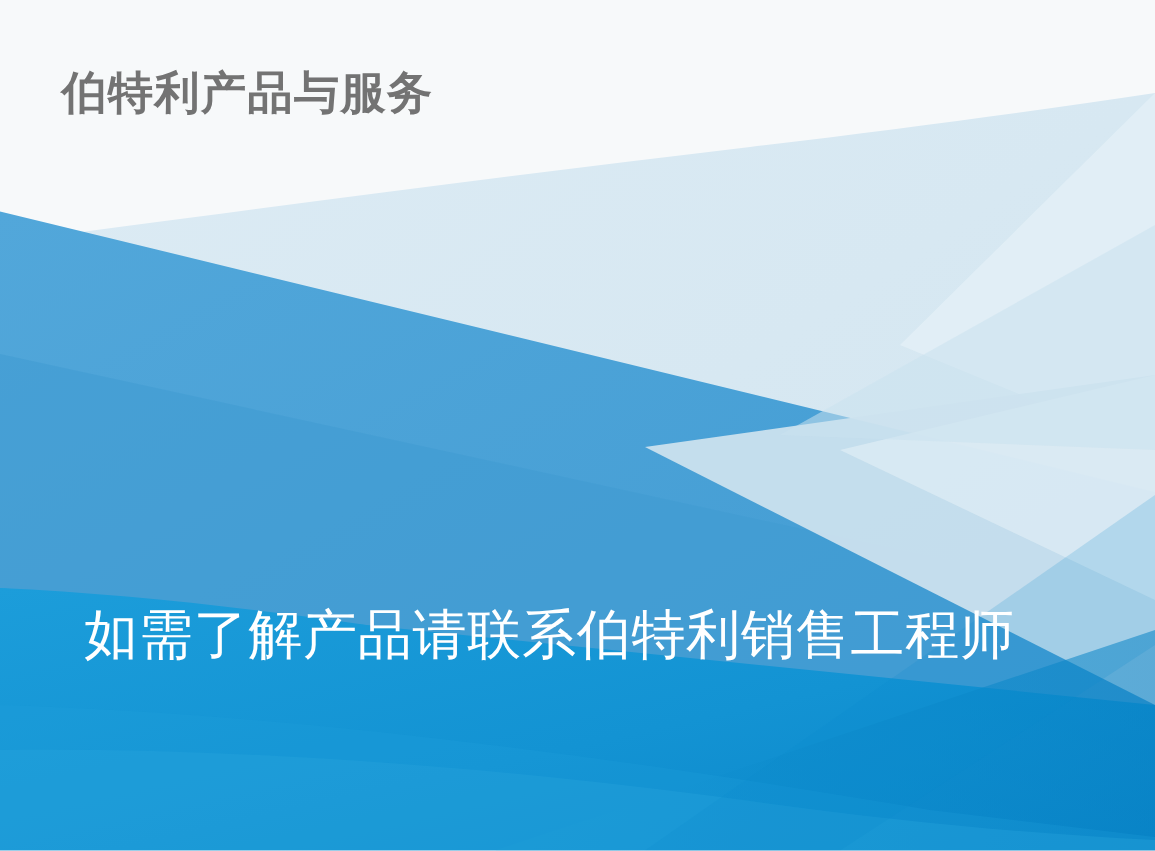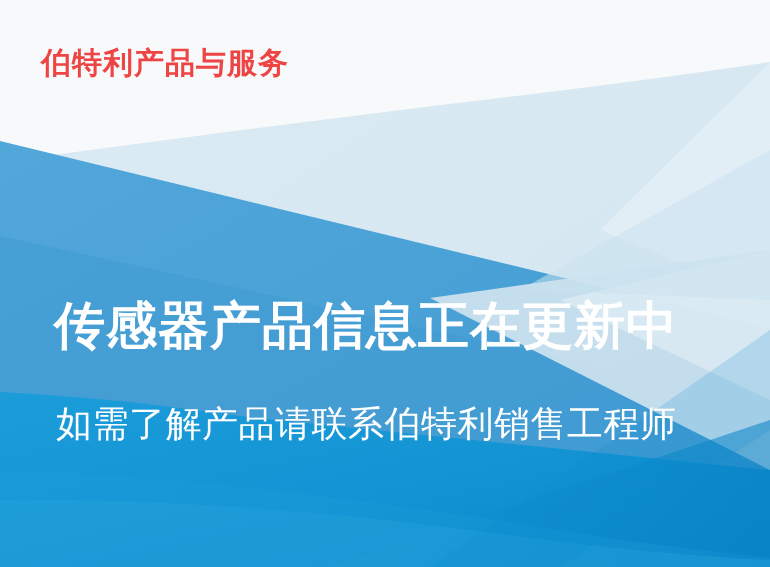--- a/index.html
+++ b/index.html
@@ -31,21 +31,21 @@
     height: 567px;
     pointer-events: none;
   }
   #header-title {
     position: absolute;
     left: 41px;
     top: 46px;
     font-size: 30px;
     font-weight: bold;
     letter-spacing: 1px;
-    color: #ef4444;
+    color: #737373;
     white-space: nowrap;
     line-height: 1.1;
     font-family: "DejaVu Sans", "Liberation Sans", sans-serif;
   }
   #headline-primary {
     position: absolute;
     left: 54px;
     top: 297px;
     font-size: 51px;
     font-weight: bold;
@@ -119,18 +119,17 @@
     <path d="M0,470 C200,476 420,506 620,540 L770,558 L770,567 L0,567 Z" fill="#1FA0DB" opacity="0.25"></path>
 
     <path d="M430,567 L770,330 L770,430 L560,567 Z" fill="#0B8ACD" opacity="0.18"></path>
 
     <path d="M770,150 L770,300 L520,290 Z" fill="#CBE2EE" opacity="0.55"></path>
   </svg>
 
   <div class="txt-layer">
     <div id="header-title">伯特利产品与服务</div>
 
-    <div id="headline-primary">传感器产品信息正在更新中</div>
 
     <div id="headline-secondary">如需了解产品请联系伯特利销售工程师</div>
   </div>
 
 </div>
 
 </body></html>

